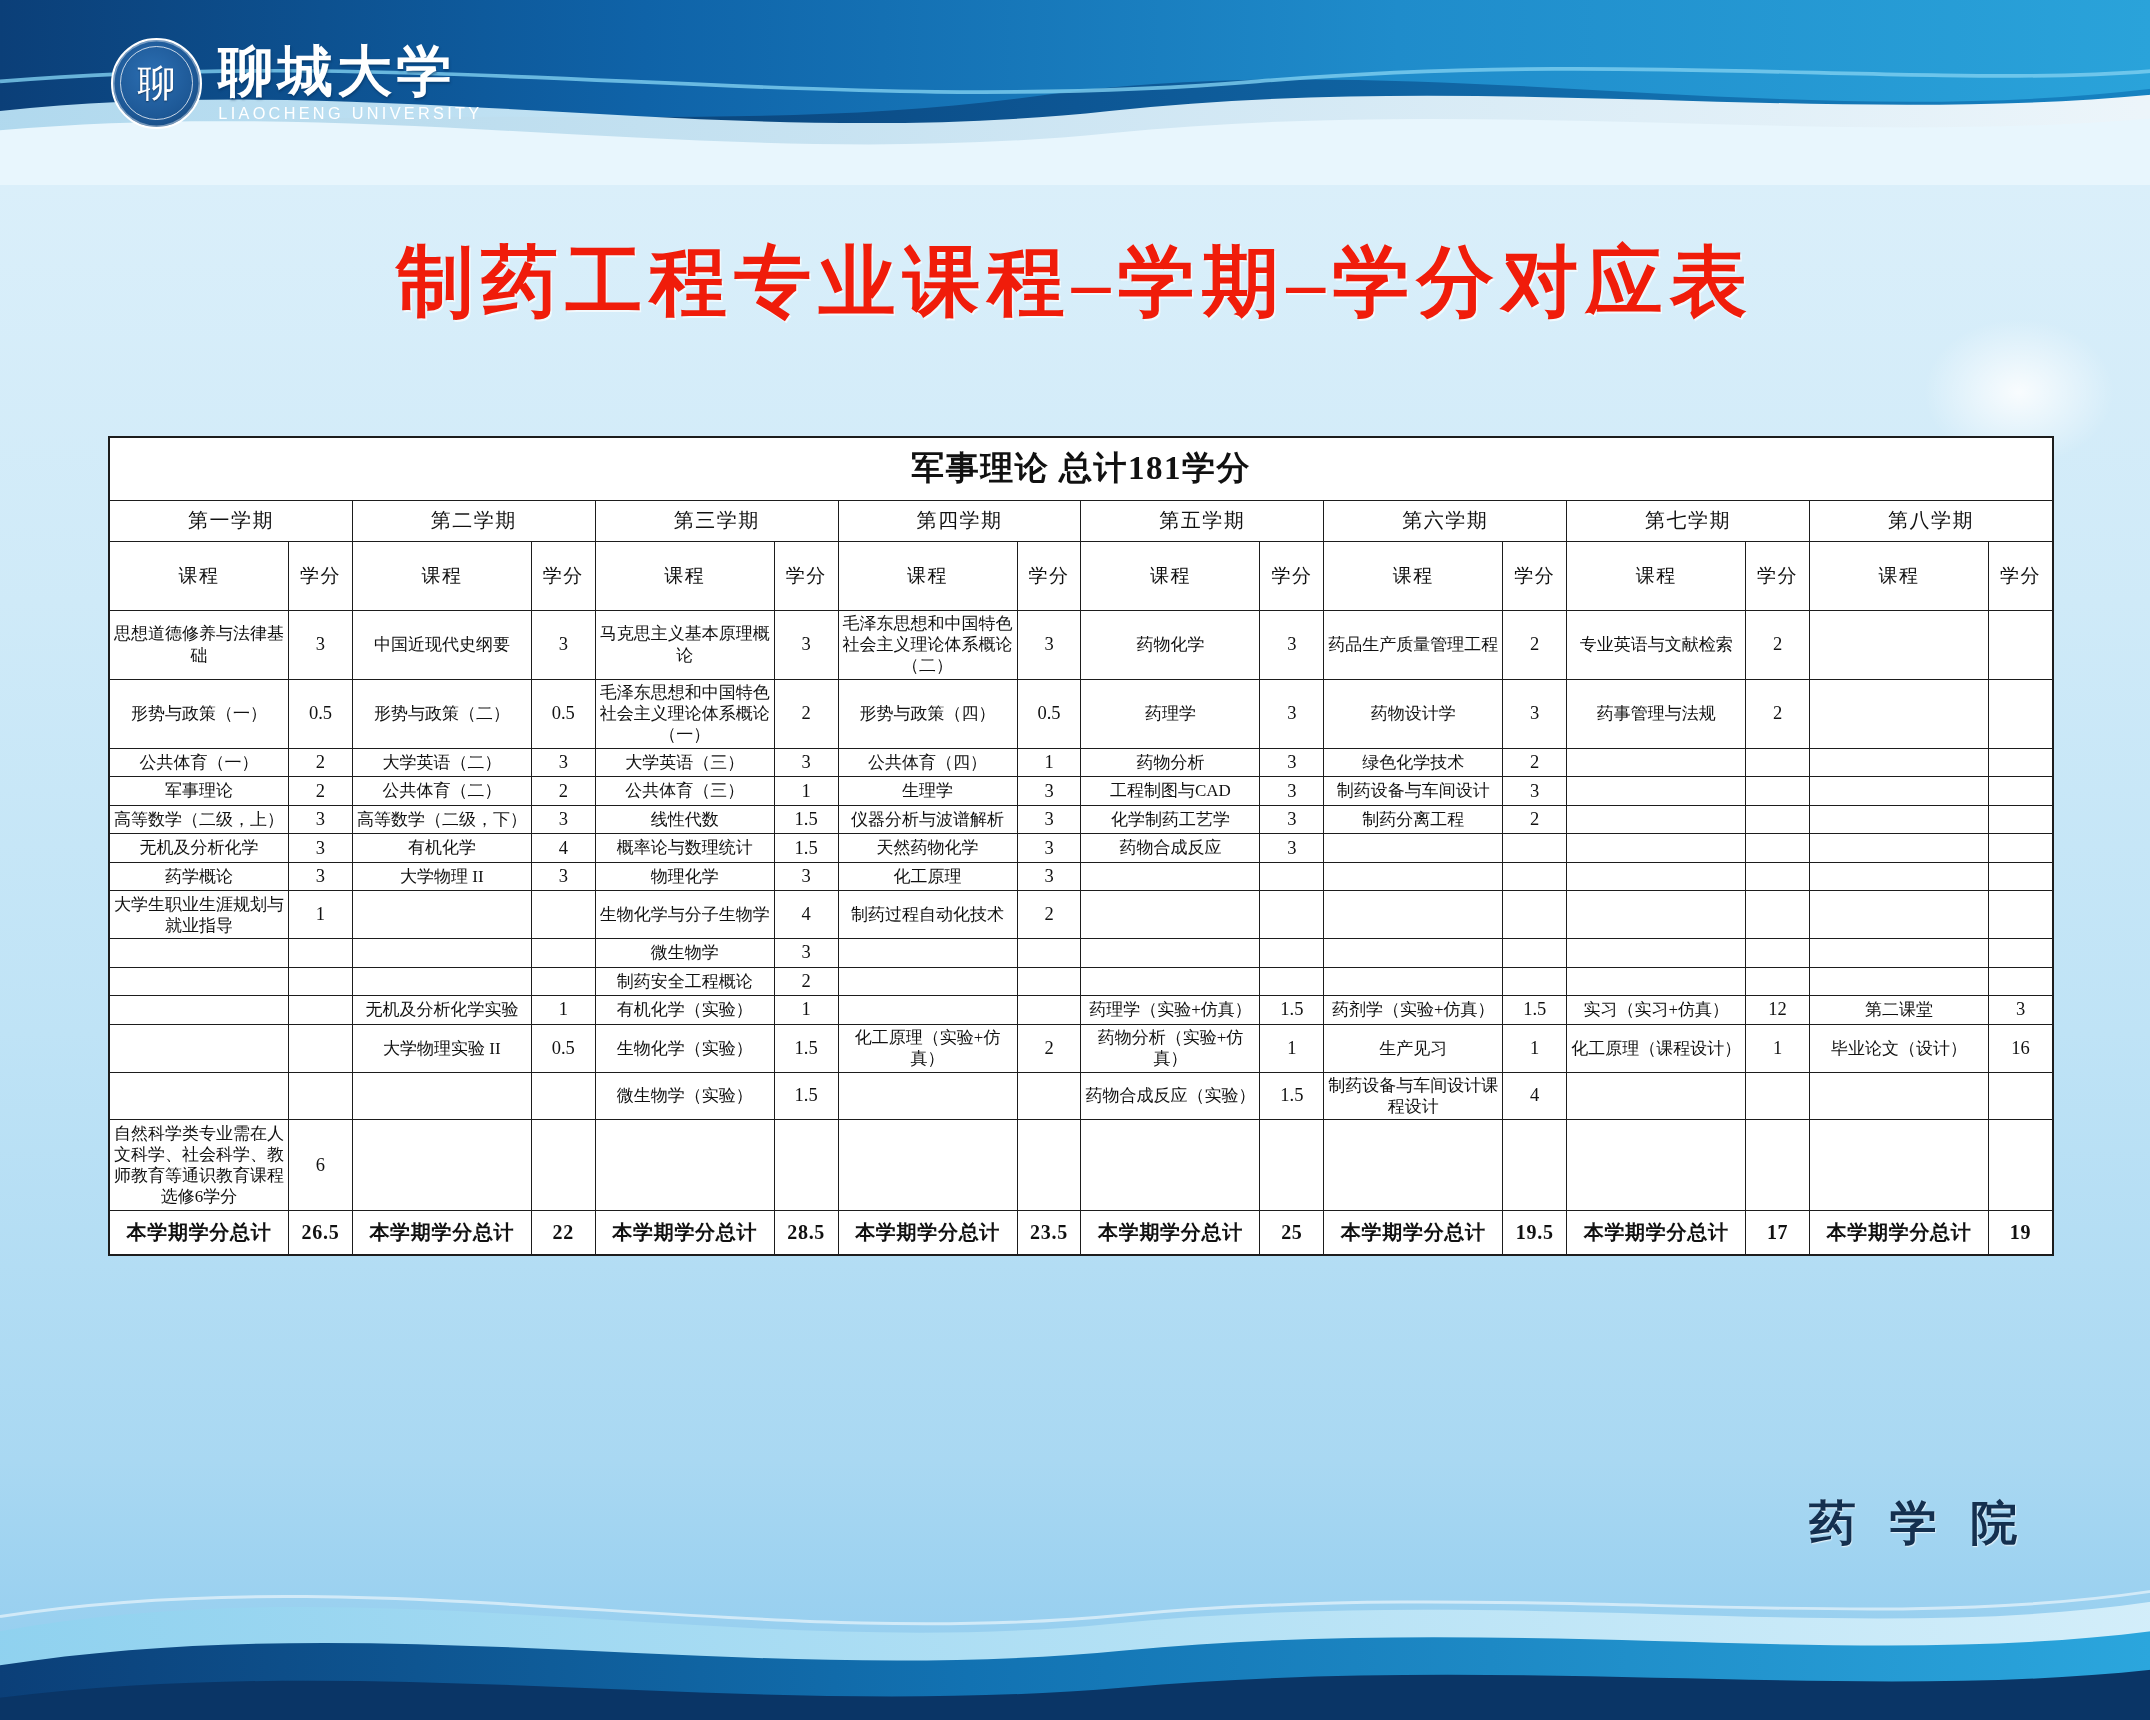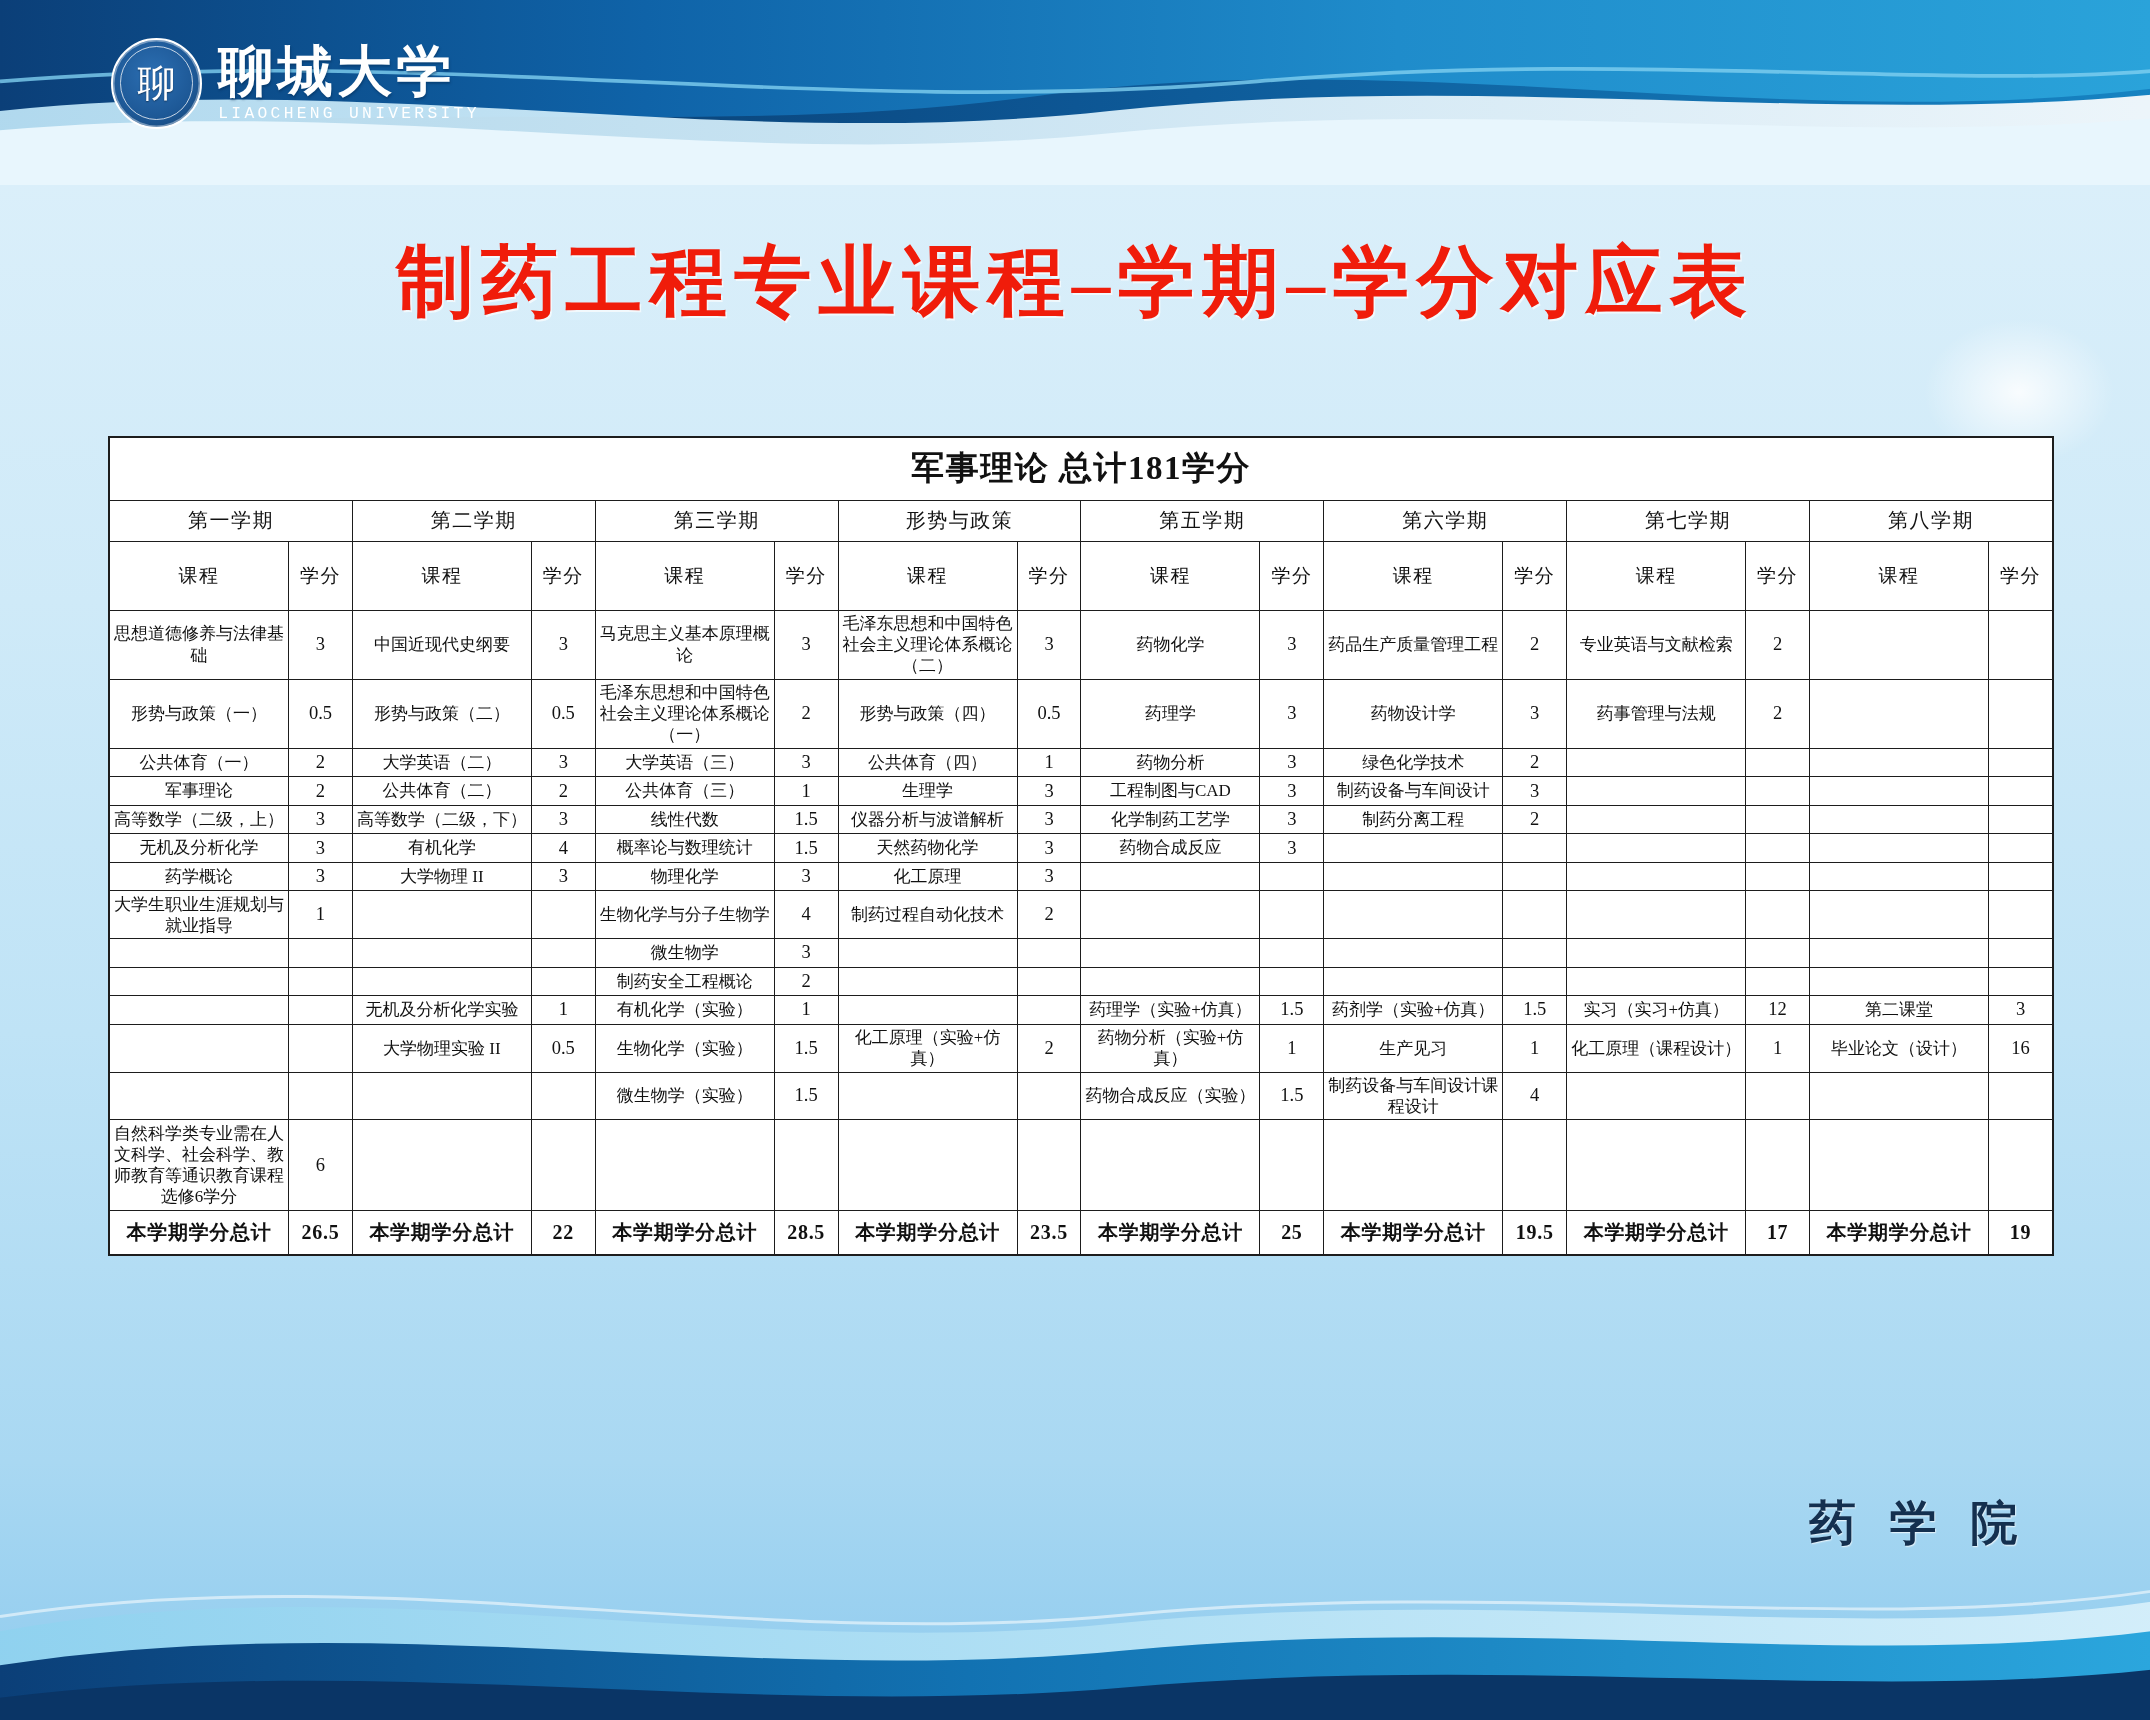--- a/index.html
+++ b/index.html
@@ -35,21 +35,21 @@
   }
   .logo-text{display:flex;flex-direction:column;justify-content:space-between;}
   .logo-cn{
     font-family:"Liberation Serif","DejaVu Serif",serif;
     font-size:55px;color:#ffffff;letter-spacing:4.4px;line-height:1.05;
     text-shadow:0.7px 1.5px 2.2px rgba(0,40,80,.45);
     font-weight:bold;
   }
   .logo-en{
     font-size:16.3px;color:#ffffff;letter-spacing:3.3px;margin-top:3px;
-    font-family:Liberation Mono, monospace;
+    font-family:Liberation Sans, sans-serif;
   }
   
   .title{
     position:absolute;left:0;top:231px;width:2151px;text-align:center;
     font-family:"Liberation Serif","DejaVu Serif",serif;
     font-size:77px;font-weight:bold;color:#f01c0a;letter-spacing:7.4px;
     text-shadow:1.5px 2.2px 0 rgba(255,255,255,.65);
   }
   
   .table-wrap{
@@ -159,21 +159,21 @@
         <col class="c-credit">
       </colgroup>
     <tbody id="tbody">
         <tr class="tbl-title">
           <td colspan="16">军事理论  总计181学分</td>
         </tr>
         <tr class="sem-head">
           <td colspan="2">第一学期</td>
           <td colspan="2">第二学期</td>
           <td colspan="2">第三学期</td>
-          <td colspan="2">形势与政策</td>
+          <td colspan="2">第四学期</td>
           <td colspan="2">第五学期</td>
           <td colspan="2">第六学期</td>
           <td colspan="2">第七学期</td>
           <td colspan="2">第八学期</td>
         </tr>
         <tr class="col-head">
           <td>课程</td>
           <td>学分</td>
           <td>课程</td>
           <td>学分</td>

